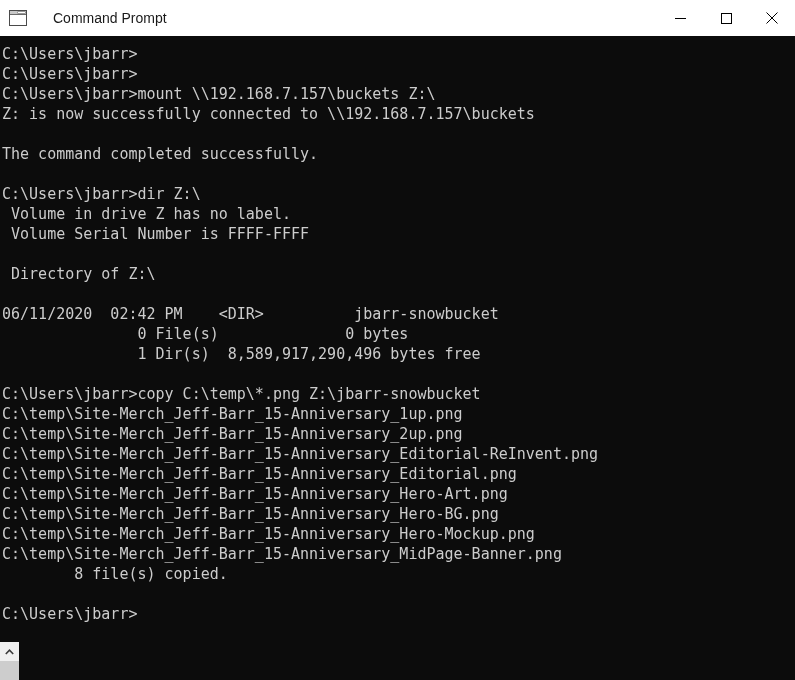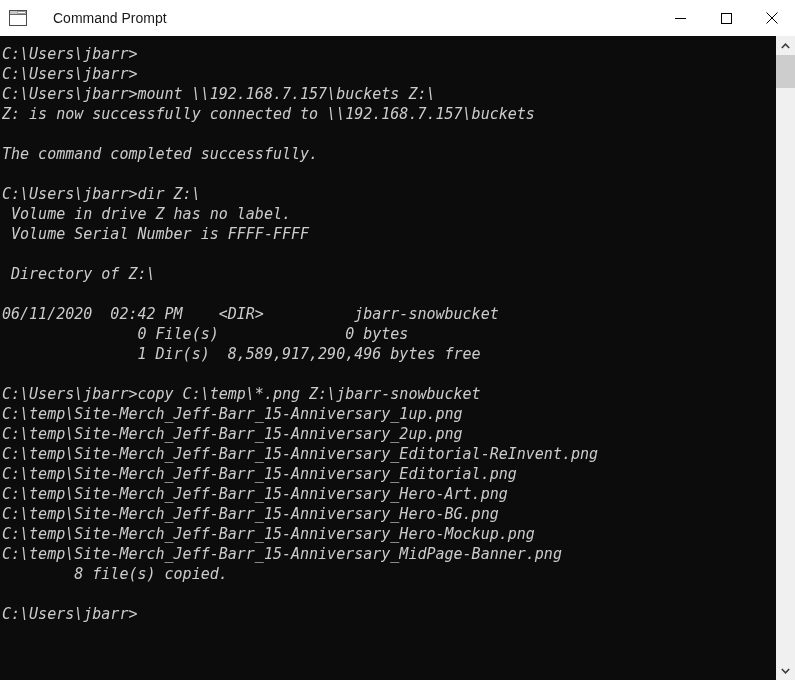--- a/index.html
+++ b/index.html
@@ -109,25 +109,24 @@
     border: none;
     padding: 0;
     cursor: default;
   }
   .win-btn svg { display: block; }
 
   
   #console-area {
     flex: 1 1 auto;
     display: flex;
-    flex-direction: row;
+    flex-direction: column;
     background: #0c0c0c;
     min-height: 0;
     position: relative;
-    font-style: italic;
   }
 
   #console-output {
     flex: 1 1 auto;
     background: #0c0c0c;
     color: #cccccc;
     font-family: "DejaVu Sans Mono", monospace;
     font-size: 15px;
     line-height: 20px;
     padding: 8px 0 0 2px;

